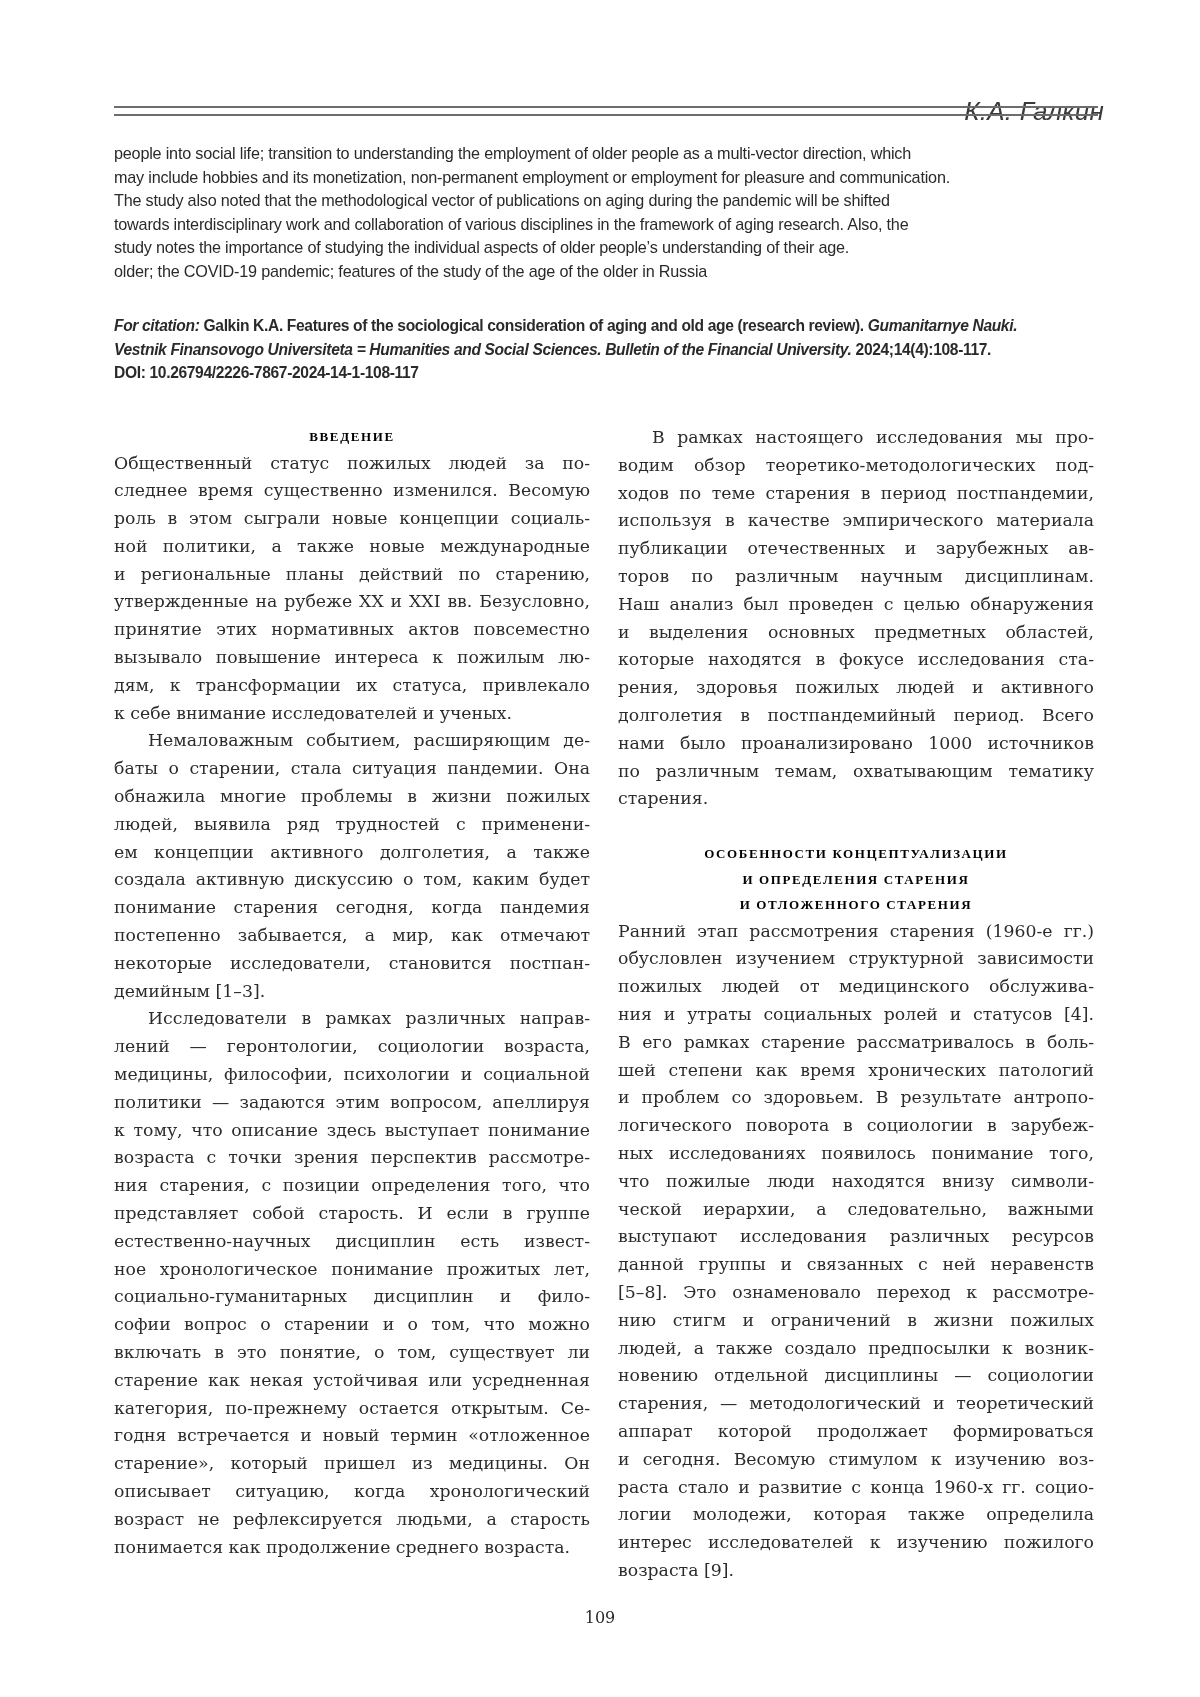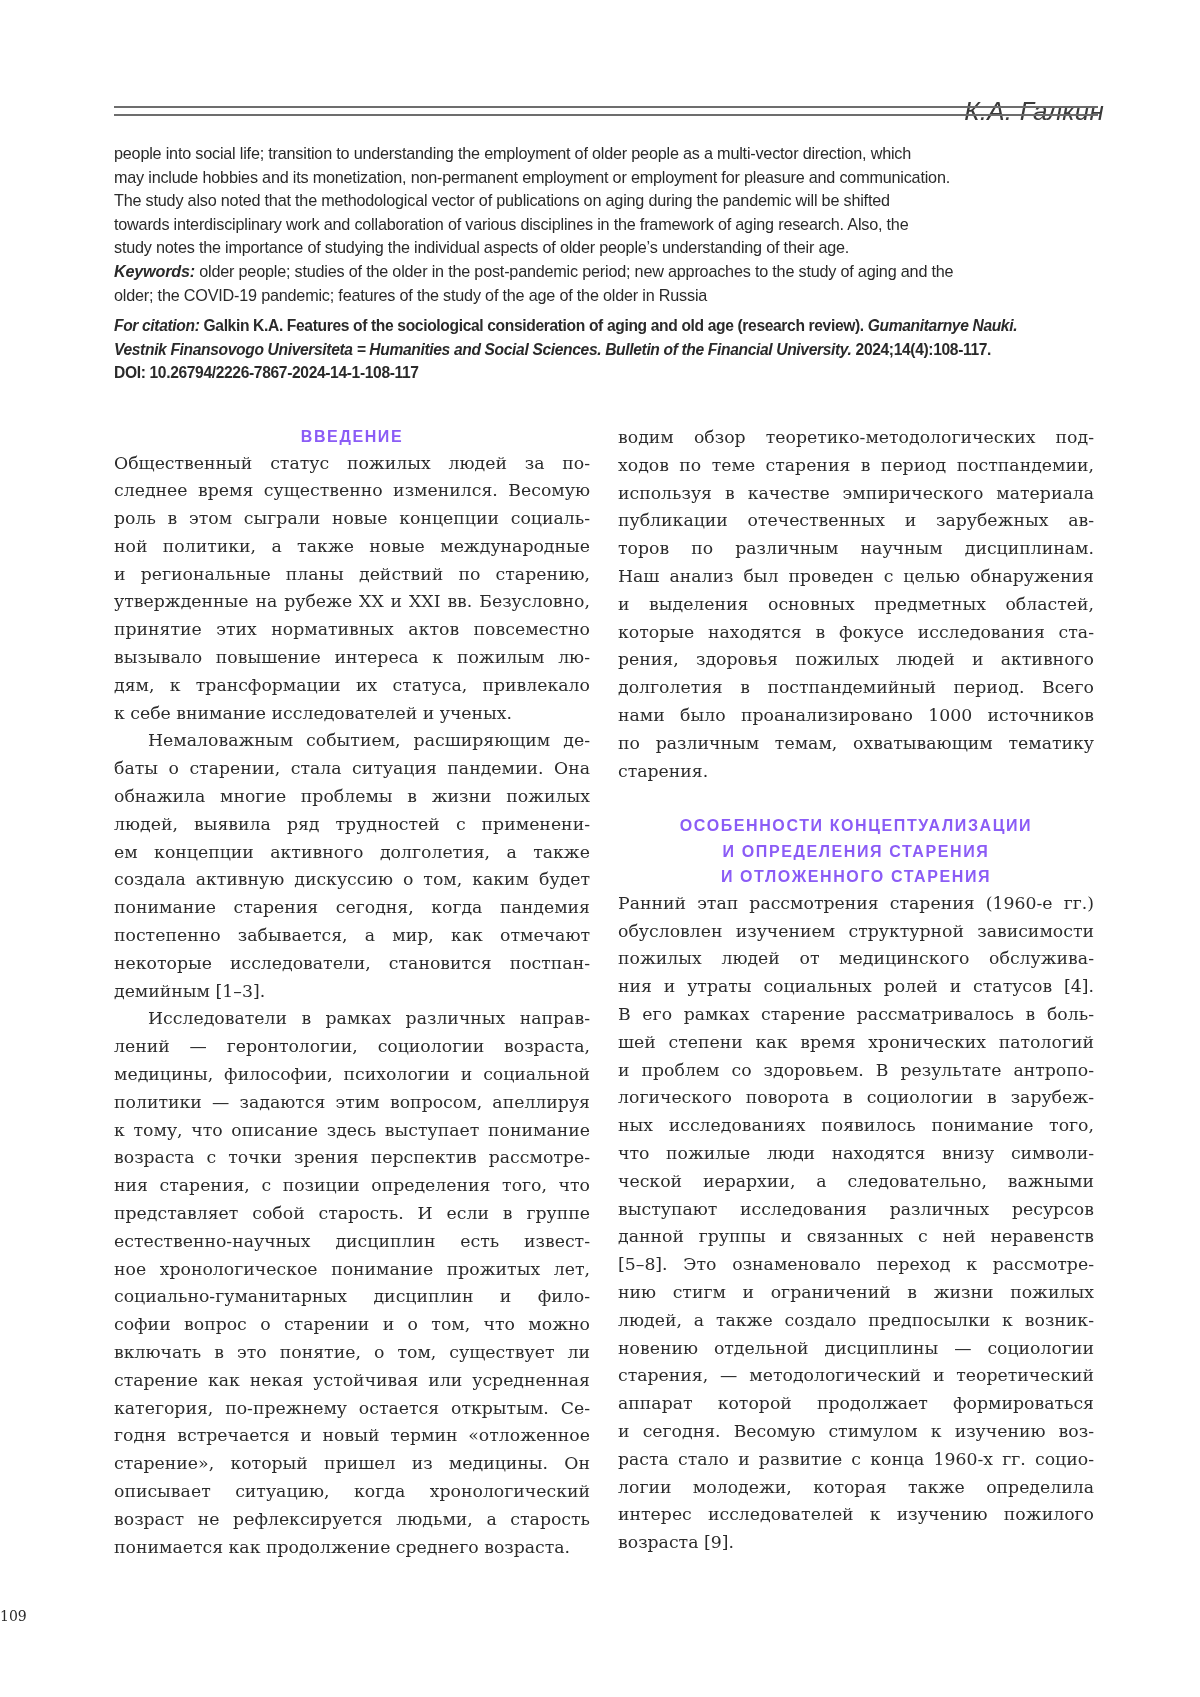--- a/index.html
+++ b/index.html
@@ -31,42 +31,41 @@
     position: absolute; top: 424px; width: 476px;
     font-family: "DejaVu Serif", serif; font-size: 17.3px; line-height: 27.8px;
     color: #2b2b2b;
   }
   .col-left { left: 114px; }
   .col-right { left: 618px; }
   .col .line { display: block; white-space: nowrap; text-align: justify; text-align-last: justify; height: 27.8px; }
   .col .line.last { text-align-last: left; }
   .col .line.indent { padding-left: 34px; }
   .col .heading {
-    display: block; text-align: center; font-family: Liberation Sans, sans-serif;
-    font-weight: bold; font-size: 16px; letter-spacing: 1.6px; line-height: 25.5px; color: #8b5cf6;
+    display: block; text-align: center; font-family: Liberation Serif, serif;
+    font-weight: bold; font-size: 13px; letter-spacing: 1.6px; line-height: 25.5px; color: #000000;
   }
   .col .gap { display: block; height: 28px; }
   .page-number {
-    position: absolute; top: 1608px; left: 0; width: 1200px; 
-    font-family: "DejaVu Serif", serif; font-size: 14px; color: #2a2a2a;
+    position: absolute; top: 1608px; left: 0; width: 1200px; text-align: center;
+    font-family: "DejaVu Serif", serif; font-size: 16px; color: #2a2a2a;
   }
 </style>
 </head>
 <body>
 
 <div class="header-author">К.А. Галкин</div>
 <div class="header-rule"></div>
 
 <div class="abstract">
   <span class="line">people into social life; transition to understanding the employment of older people as a multi-vector direction, which</span>
   <span class="line">may include hobbies and its monetization, non-permanent employment or employment for pleasure and communication.</span>
   <span class="line">The study also noted that the methodological vector of publications on aging during the pandemic will be shifted</span>
   <span class="line">towards interdisciplinary work and collaboration of various disciplines in the framework of aging research. Also, the</span>
   <span class="line">study notes the importance of studying the individual aspects of older people’s understanding of their age.</span>
-  <span class="line"><span class="kw">Keywords:</span><span> older people; studies of the older in the post-pandemic period; new approaches to the study of aging and the</span></span>
   <span class="line">older; the COVID-19 pandemic; features of the study of the age of the older in Russia</span>
 </div>
 
 <div class="citation">
   <span class="line"><i>For citation:</i><span> Galkin K.A. Features of the sociological consideration of aging and old age (research review). </span><i>Gumanitarnye Nauki.</i></span>
   <span class="line"><i>Vestnik Finansovogo Universiteta = Humanities and Social Sciences. Bulletin of the Financial University.</i><span> 2024;14(4):108-117.</span></span>
   <span class="line">DOI: 10.26794/2226-7867-2024-14-1-108-117</span>
 </div>
 
 <div class="col col-left">
@@ -115,20 +114,21 @@
       <span class="line">старение», который пришел из медицины. Он</span>
       <span class="line">описывает ситуацию, когда хронологический</span>
       <span class="line">возраст не рефлексируется людьми, а старость</span>
       <span class="line last">понимается как продолжение среднего возраста.</span>
     </div>
 </div>
 
 <div class="col col-right">
   <span class="gap" style="height:0;"></span>
   <div id="rp1">
+      <span class="line indent">В рамках настоящего исследования мы про-</span>
       <span class="line">водим обзор теоретико-методологических под-</span>
       <span class="line">ходов по теме старения в период постпандемии,</span>
       <span class="line">используя в качестве эмпирического материала</span>
       <span class="line">публикации отечественных и зарубежных ав-</span>
       <span class="line">торов по различным научным дисциплинам.</span>
       <span class="line">Наш анализ был проведен с целью обнаружения</span>
       <span class="line">и выделения основных предметных областей,</span>
       <span class="line">которые находятся в фокусе исследования ста-</span>
       <span class="line">рения, здоровья пожилых людей и активного</span>
       <span class="line">долголетия в постпандемийный период. Всего</span>

